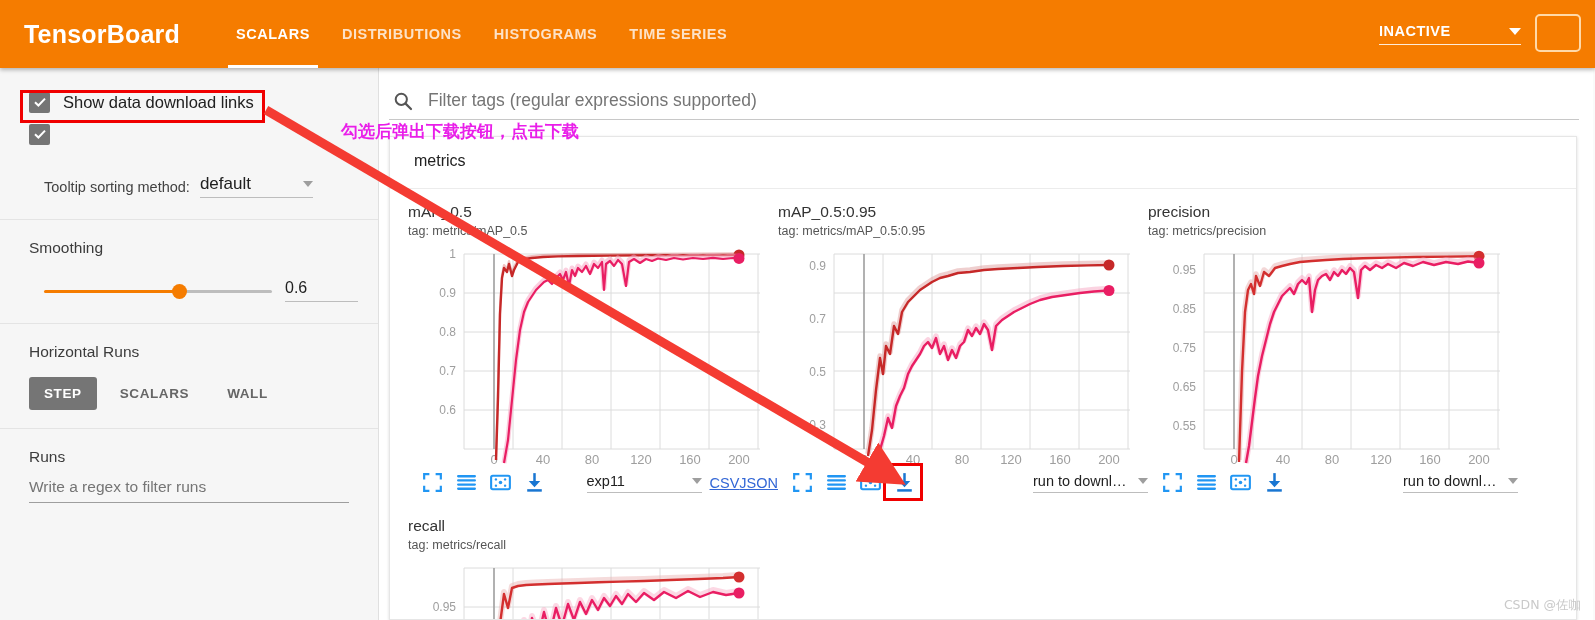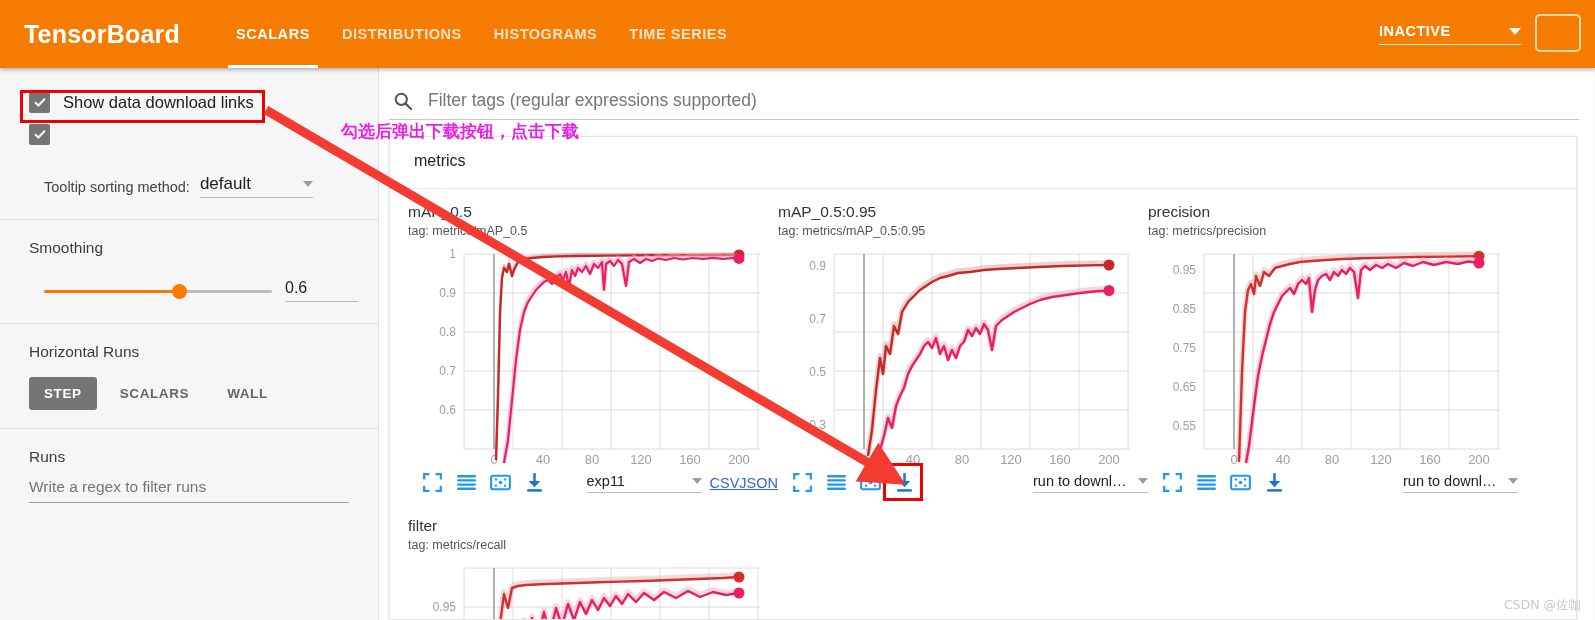--- a/index.html
+++ b/index.html
@@ -586,21 +586,21 @@
             </span>
             <span class="run-sel">
               <span class="val">run to downl…</span>
               <span class="caret"></span>
               <span class="underline"></span>
             </span>
           </div>
         </div>
 
         <div class="chart" style="left:18px; top:328px; height:156px; overflow:hidden;">
-          <div class="chart-h">filter</div>
+          <div class="chart-h">recall</div>
           <div class="chart-tag">tag: metrics/recall</div>
           <div class="plot">
             <svg width="356" height="110" viewBox="0 0 356 110">
               <g stroke="#dcdcdc" stroke-width="1">
                 <line x1="56" y1="6" x2="352" y2="6"></line>
                   <line x1="56" y1="45" x2="352" y2="45"></line>
                 <line x1="56" y1="84" x2="352" y2="84"></line>
                 <line x1="56" y1="6" x2="56" y2="110"></line>
                   <line x1="105" y1="6" x2="105" y2="110"></line>
                 <line x1="154" y1="6" x2="154" y2="110"></line>

